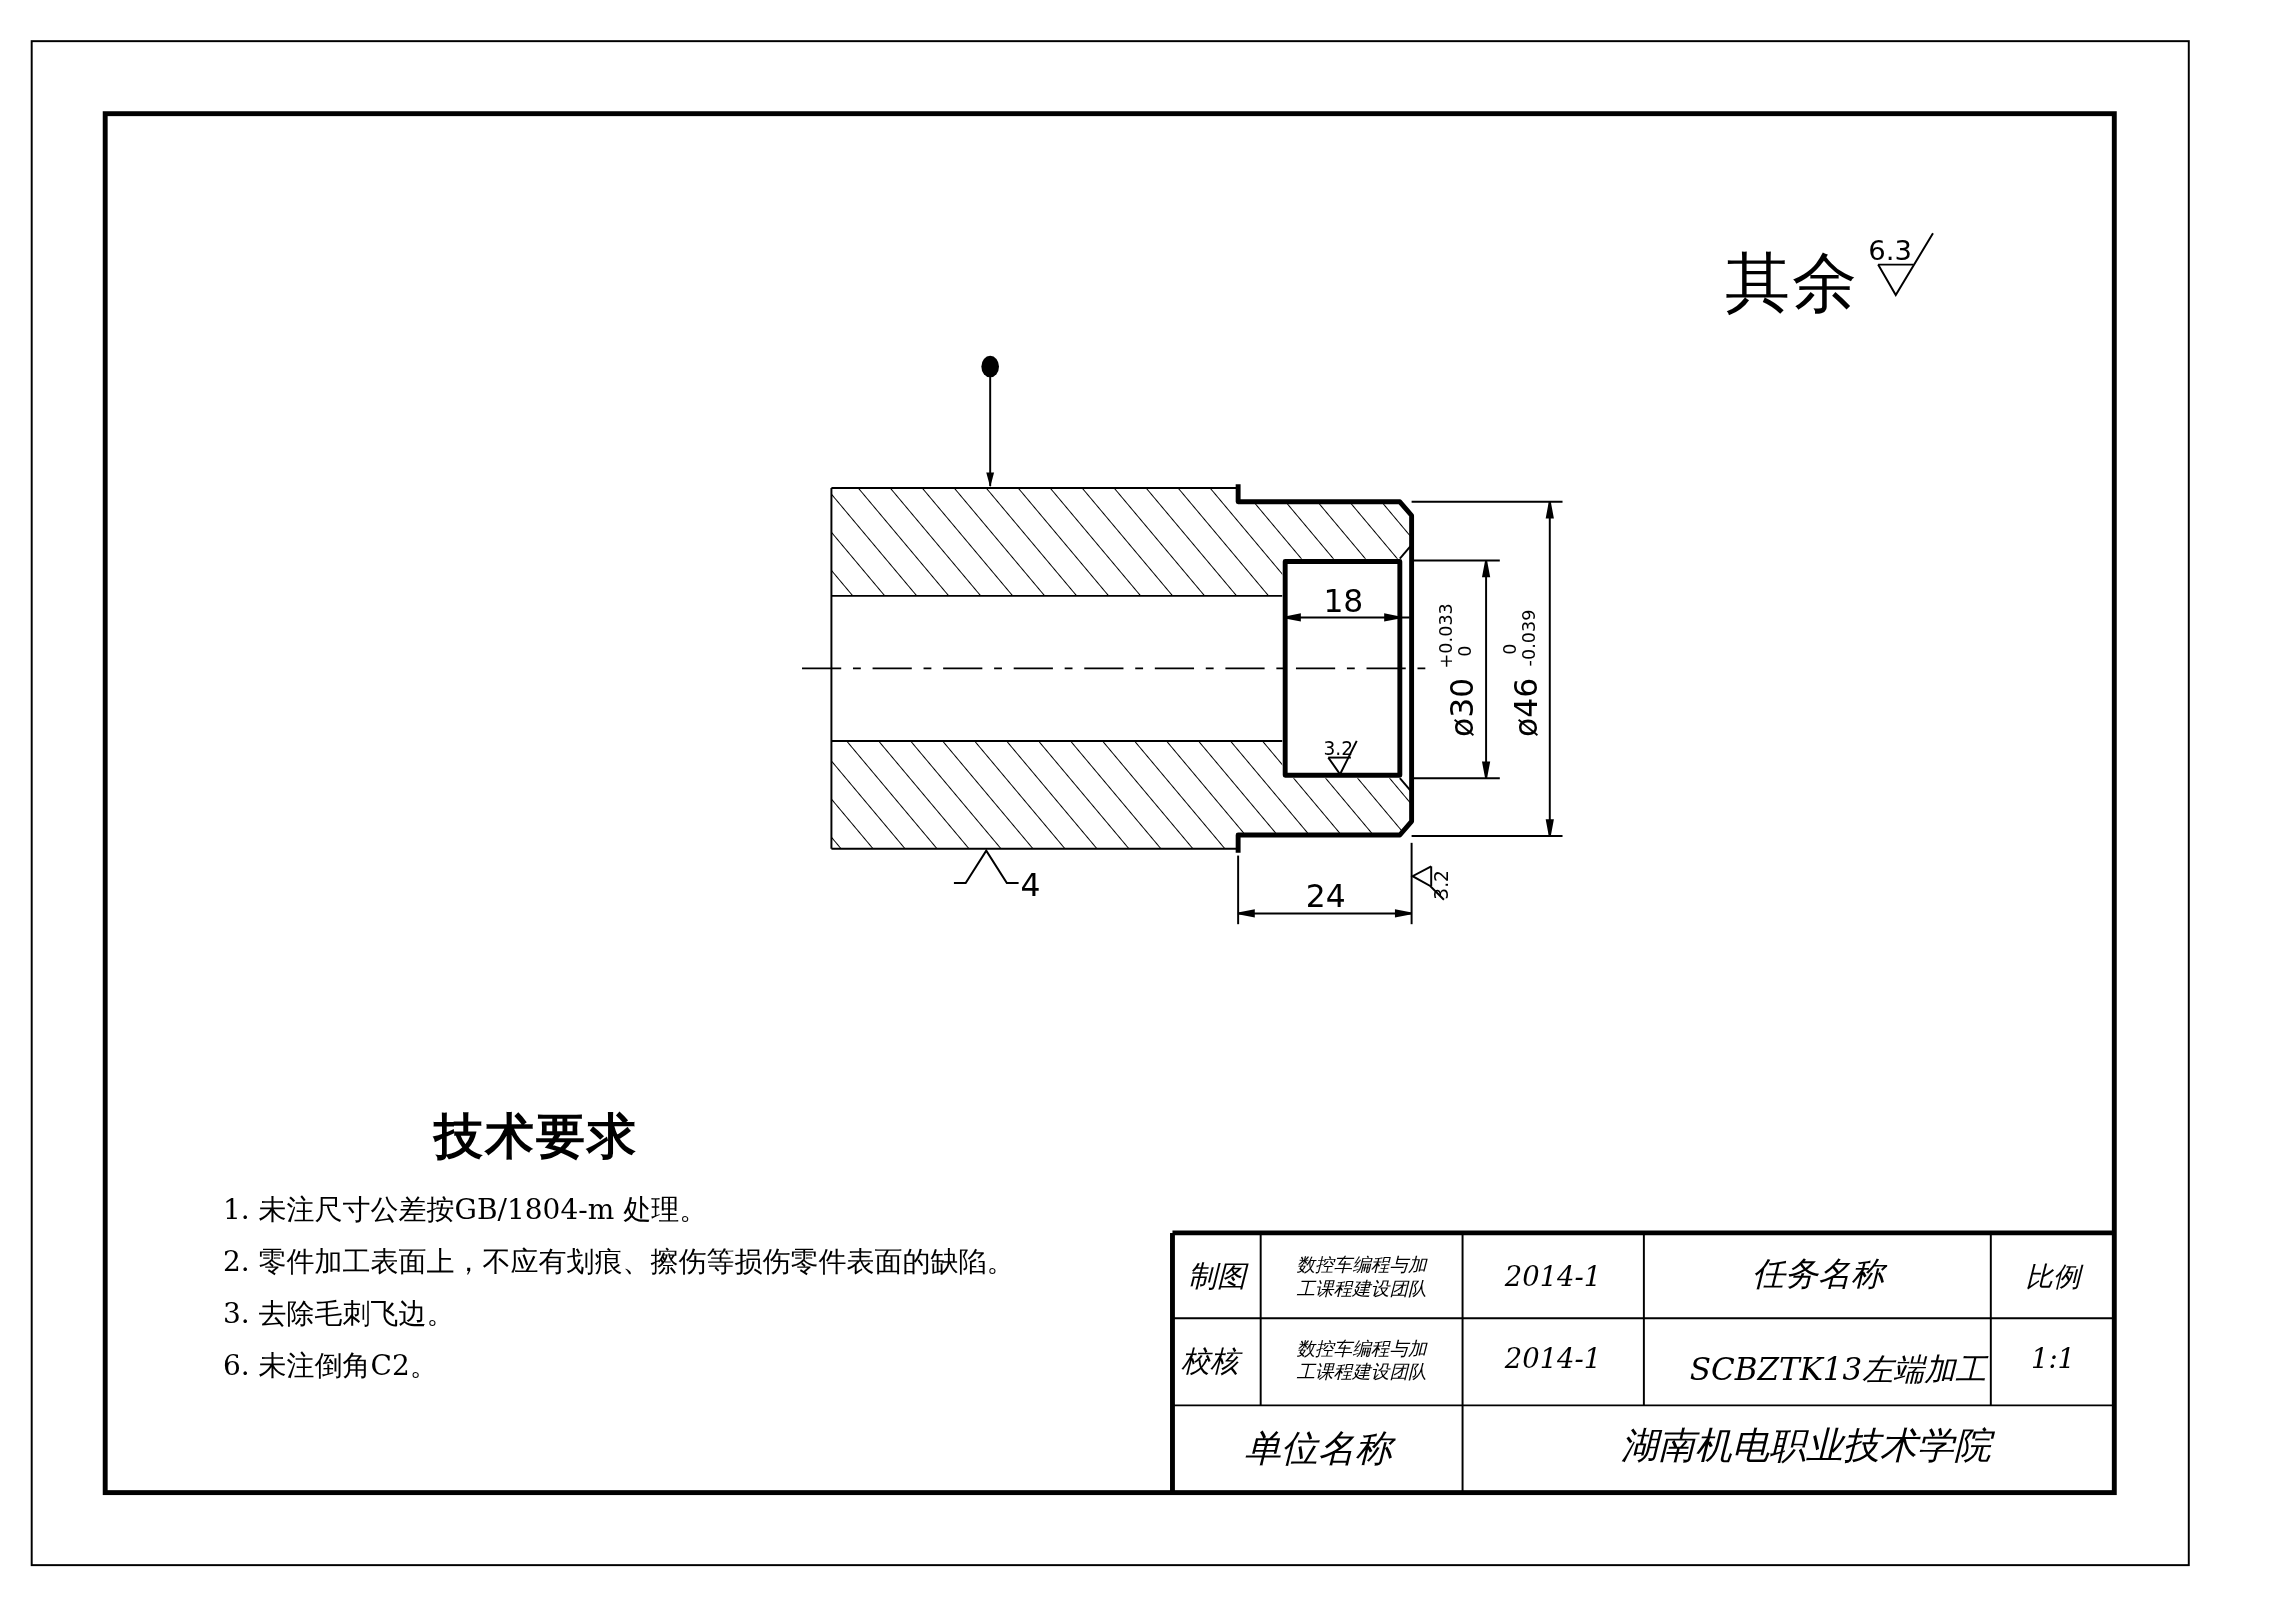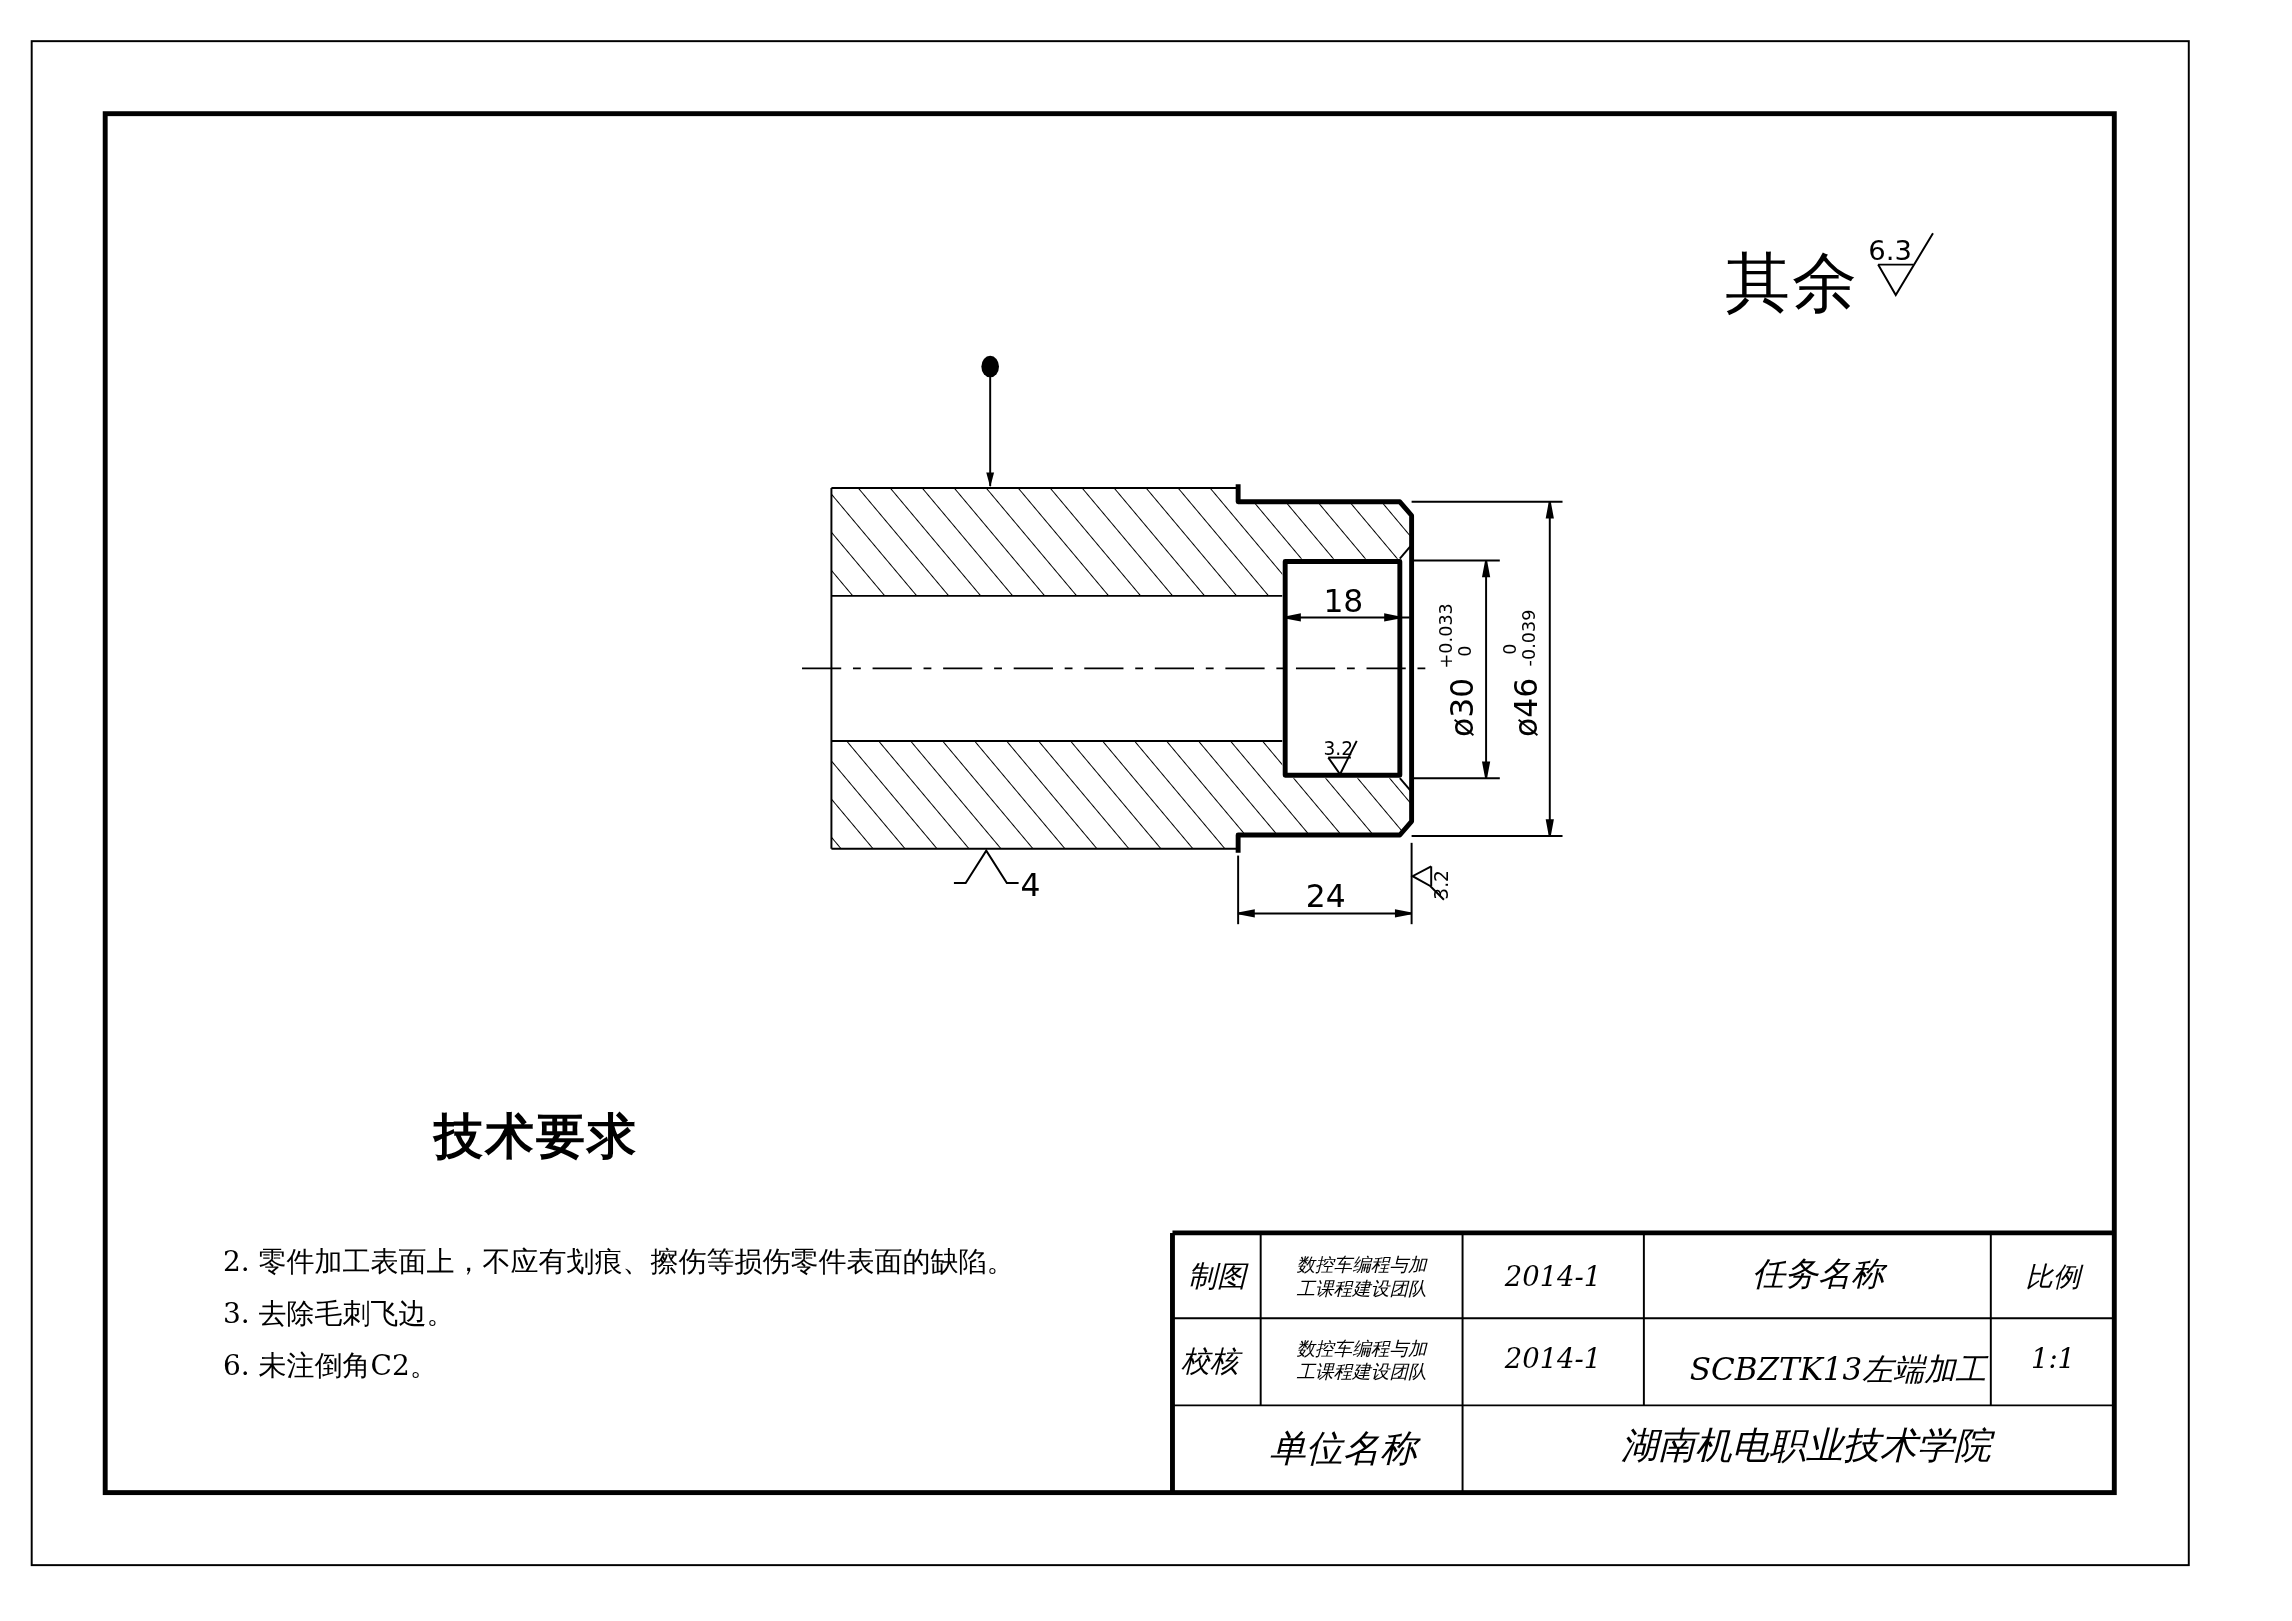--- a/index.html
+++ b/index.html
@@ -143,20 +143,21 @@
     <line x1="1677" y1="1258" x2="1677" y2="1434" stroke-width="2"></line>
     <line x1="2031" y1="1258" x2="2031" y2="1434" stroke-width="2"></line>
   </g>
 </svg>
 
 
 <div class="rest-label">其余</div>
 
 
 <div class="req-title">技术要求</div>
+<div class="req" style="top:1191px">1.  未注尺寸公差按GB/1804-m 处理。</div>
 <div class="req" style="top:1243px">2.  零件加工表面上，不应有划痕、擦伤等损伤零件表面的缺陷。</div>
 <div class="req" style="top:1295px">3.  去除毛刺飞边。</div>
 <div class="req" style="top:1347px">6.  未注倒角C2。</div>
 
 
 <div class="tb-cell" style="left:1174px;top:1235px;width:86px;height:83px;font-size:29px;">制图</div>
 <div class="tb-cell" style="left:1261px;top:1235px;width:201px;height:83px;font-size:18.6px;flex-direction:column;line-height:23.5px;">
   <span>数控车编程与加</span>
   <span>工课程建设团队</span>
 </div>
@@ -166,16 +167,16 @@
 
 <div class="tb-cell" style="left:1174px;top:1319px;width:72px;height:86px;font-size:29px;">校核</div>
 <div class="tb-cell" style="left:1261px;top:1319px;width:201px;height:82px;font-size:18.6px;flex-direction:column;line-height:23.5px;">
   <span>数控车编程与加</span>
   <span>工课程建设团队</span>
 </div>
 <div class="tb-cell" style="left:1463px;top:1319px;width:180px;height:78px;font-size:27.4px;">2014-1</div>
 <div class="tb-cell" style="left:1645px;top:1327px;width:346px;height:86px;font-size:31px;padding-left:20px;">SCBZTK13左端加工</div>
 <div class="tb-cell" style="left:1992px;top:1319px;width:122px;height:78px;font-size:27.4px;">1:1</div>
 
-<div class="tb-cell" style="left:1174px;top:1407px;width:288px;height:84px;font-size:37px;padding-left:25px;">单位名称</div>
+<div class="tb-cell" style="left:1174px;top:1407px;width:288px;height:84px;font-size:37px;">单位名称</div>
 <div class="tb-cell" style="left:1463px;top:1407px;width:650px;height:78px;font-size:37px;padding-left:18px;">湖南机电职业技术学院</div>
 </div>
 
 
 </body></html>

